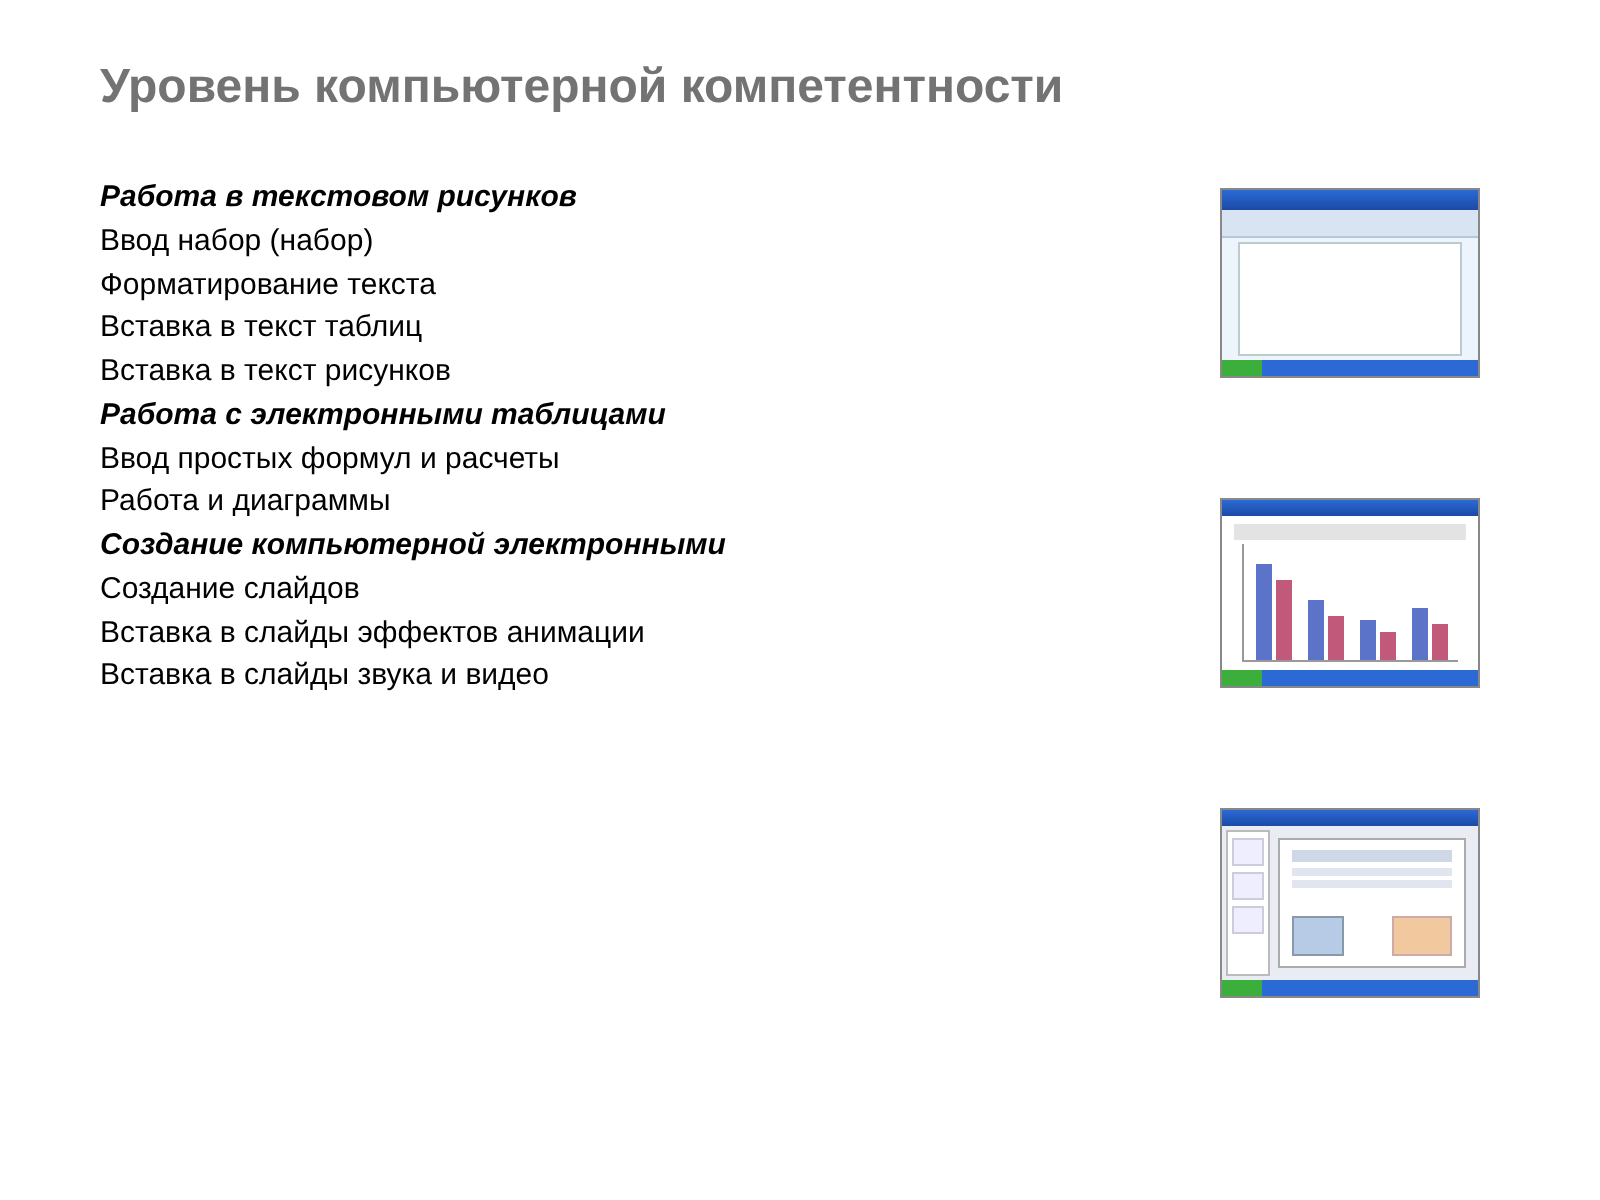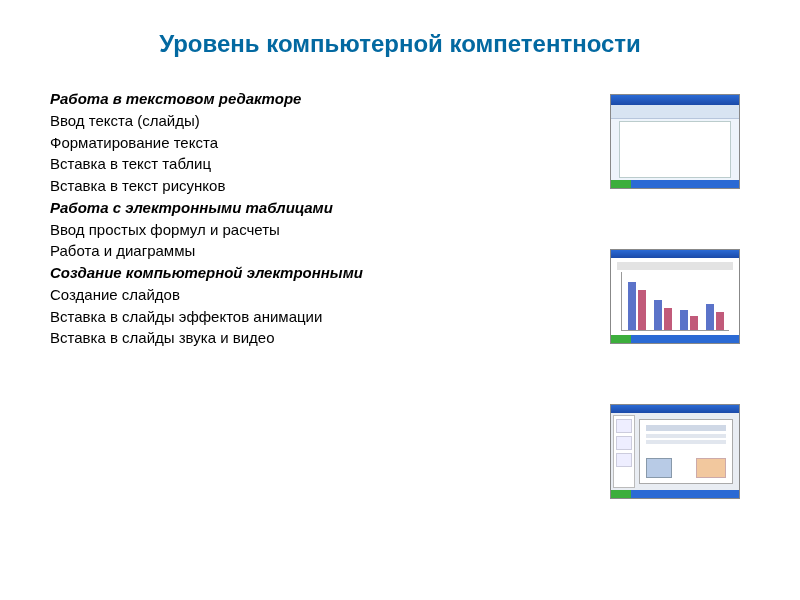--- a/index.html
+++ b/index.html
@@ -5,24 +5,24 @@
     * { margin: 0; padding: 0; box-sizing: border-box; }
     body {
       width: 800px;
       height: 600px;
       background: #ffffff;
       font-family: Arial, sans-serif;
       padding: 30px 50px;
       position: relative;
     }
     .title {
-      color: #0369a1;
+      color: #737373;
       font-size: 24px;
       font-weight: bold;
-      text-align: center;
+      text-align: left;
       margin-bottom: 30px;
     }
     .content {
       display: flex;
       flex-direction: row;
     }
     .text-col {
       flex: 1;
       font-size: 15px;
       line-height: 1.45;
@@ -82,22 +82,22 @@
   </style>
 </head>
 <body>
 
 <div class="title">Уровень компьютерной компетентности</div>
 
 <div class="content">
   <div class="text-col">
 
     <div class="section">
-      <div class="section-heading">Работа в текстовом редакторе</div>
-      <div class="section-item">Ввод текста (слайды)</div>
+      <div class="section-heading">Работа в текстовом рисунков</div>
+      <div class="section-item">Ввод набор (набор)</div>
       <div class="section-item">Форматирование текста</div>
       <div class="section-item">Вставка в текст таблиц</div>
       <div class="section-item">Вставка в текст рисунков</div>
     </div>
 
     <div class="section">
       <div class="section-heading">Работа с электронными таблицами</div>
       <div class="section-item">Ввод простых формул и расчеты</div>
       <div class="section-item">Работа и диаграммы</div>
     </div>

